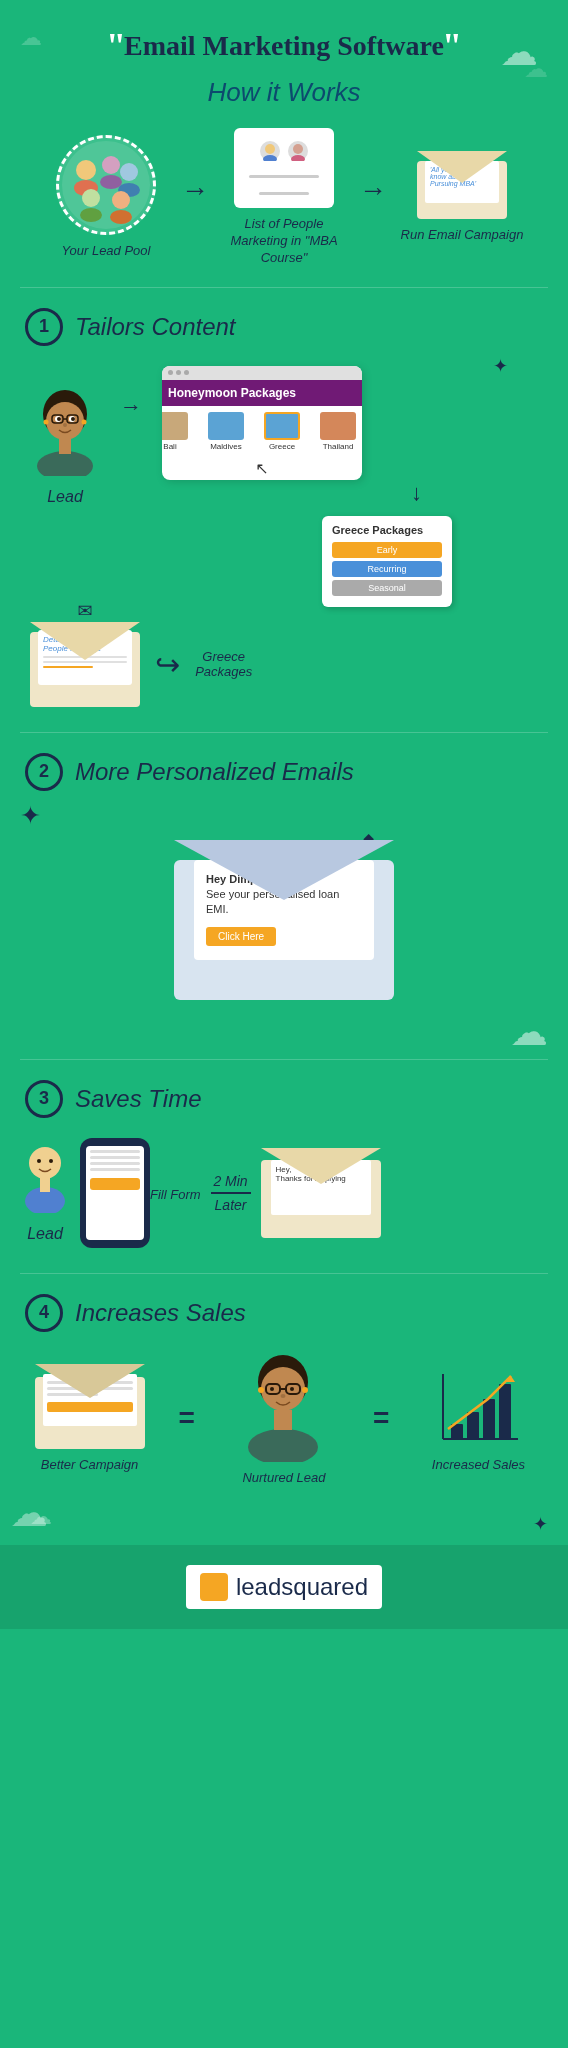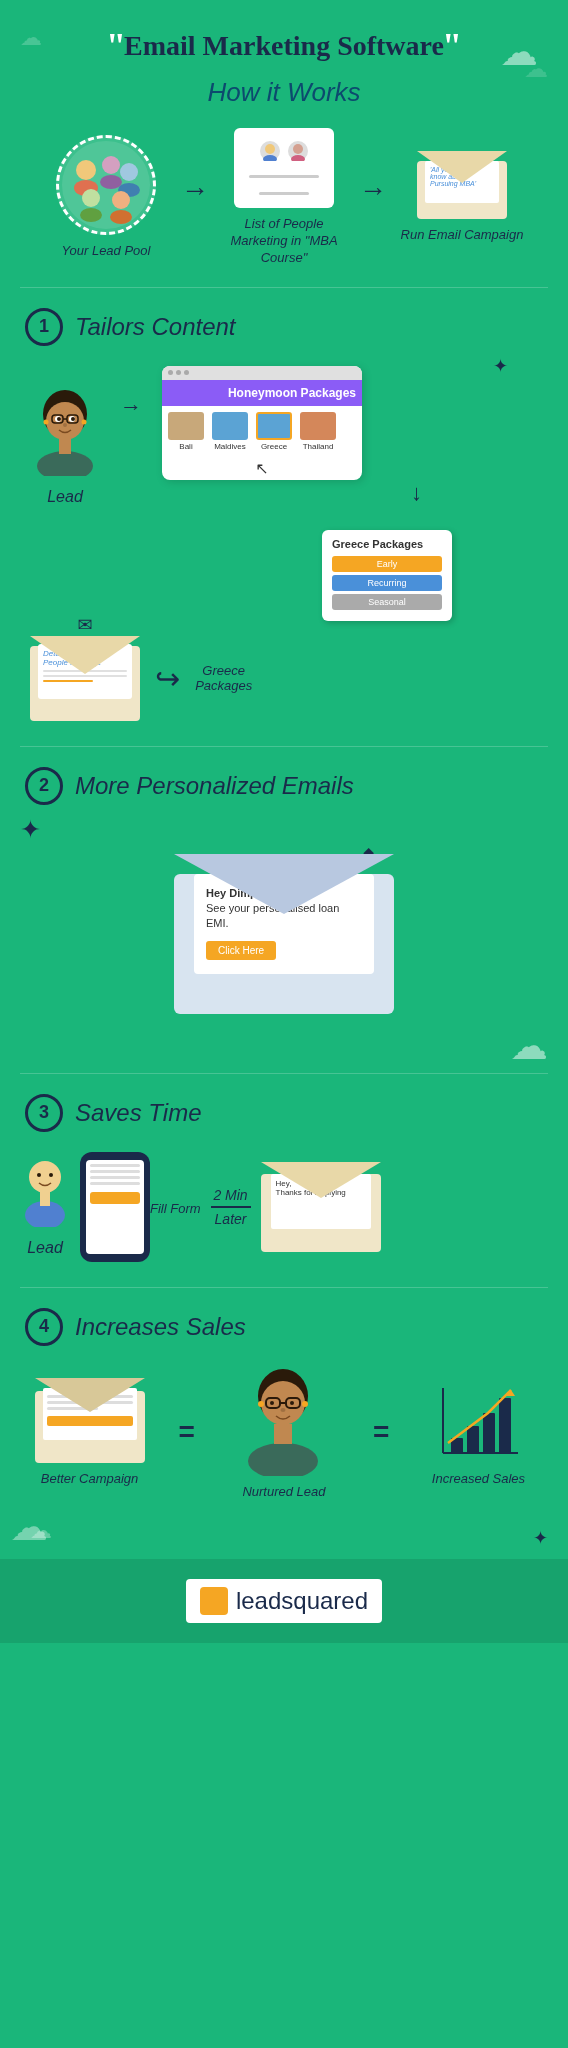--- a/index.html
+++ b/index.html
@@ -217,33 +217,33 @@
     }
 
     .browser-dot {
       width: 5px;
       height: 5px;
       border-radius: 50%;
       background: #aaa;
     }
 
     .browser-header {
-      background: #8b5cf6;
+      background: #701a75;
       color: #fff;
-      text-align: right;
+      text-align: left;
       padding: 6px;
       font-size: 12px;
       font-weight: bold;
     }
 
     .browser-images {
       display: flex;
-      gap: 8px;
+      gap: 20px;
       padding: 6px;
-      justify-content: flex-start;
+      justify-content: flex-end;
       text-decoration: underline;
     }
 
     .dest-item {
       display: flex;
       flex-direction: column;
       align-items: center;
       gap: 2px;
     }
 
@@ -271,21 +271,21 @@
       color: #333;
     }
 
     
     .greece-popup {
       background: #fff;
       border-radius: 6px;
       padding: 8px 10px;
       width: 130px;
       box-shadow: 2px 2px 6px rgba(0,0,0,0.2);
-      margin-top: 24px;
+      margin-top: 10px;
       margin-left: 100px;
     }
 
     .greece-title {
       font-size: 11px;
       font-weight: bold;
       color: #333;
       margin-bottom: 6px;
     }
 

